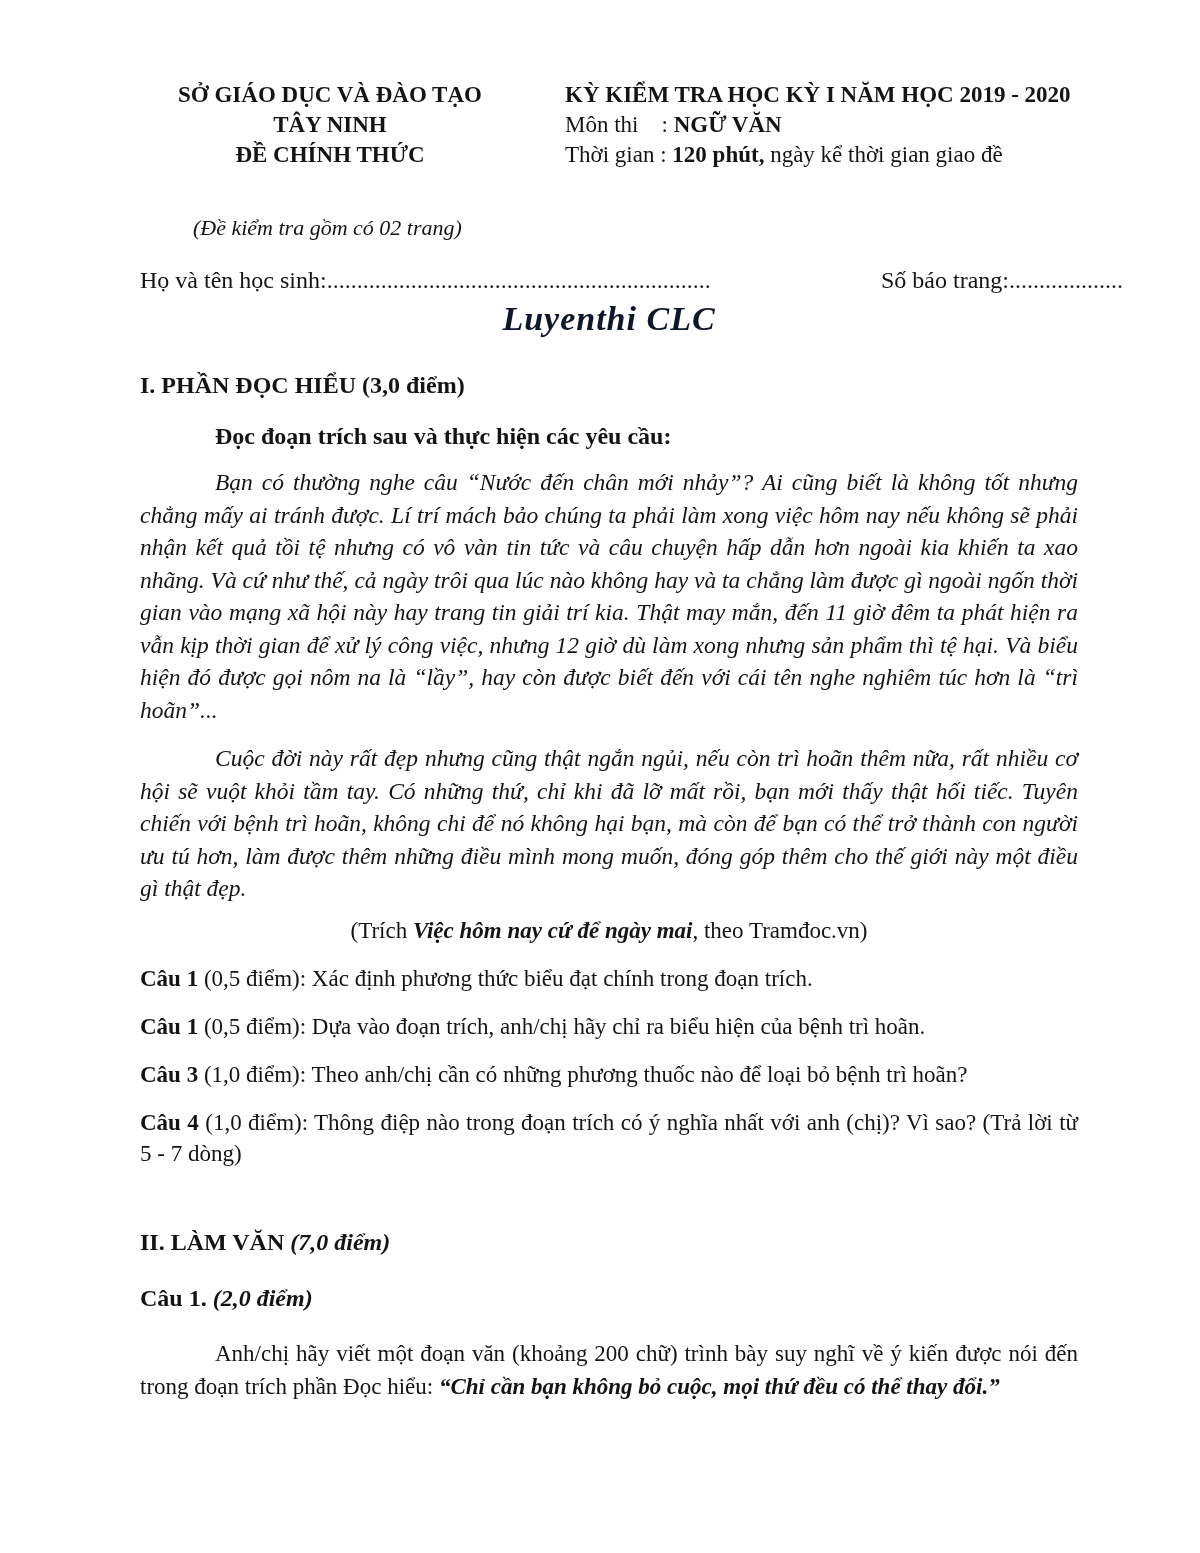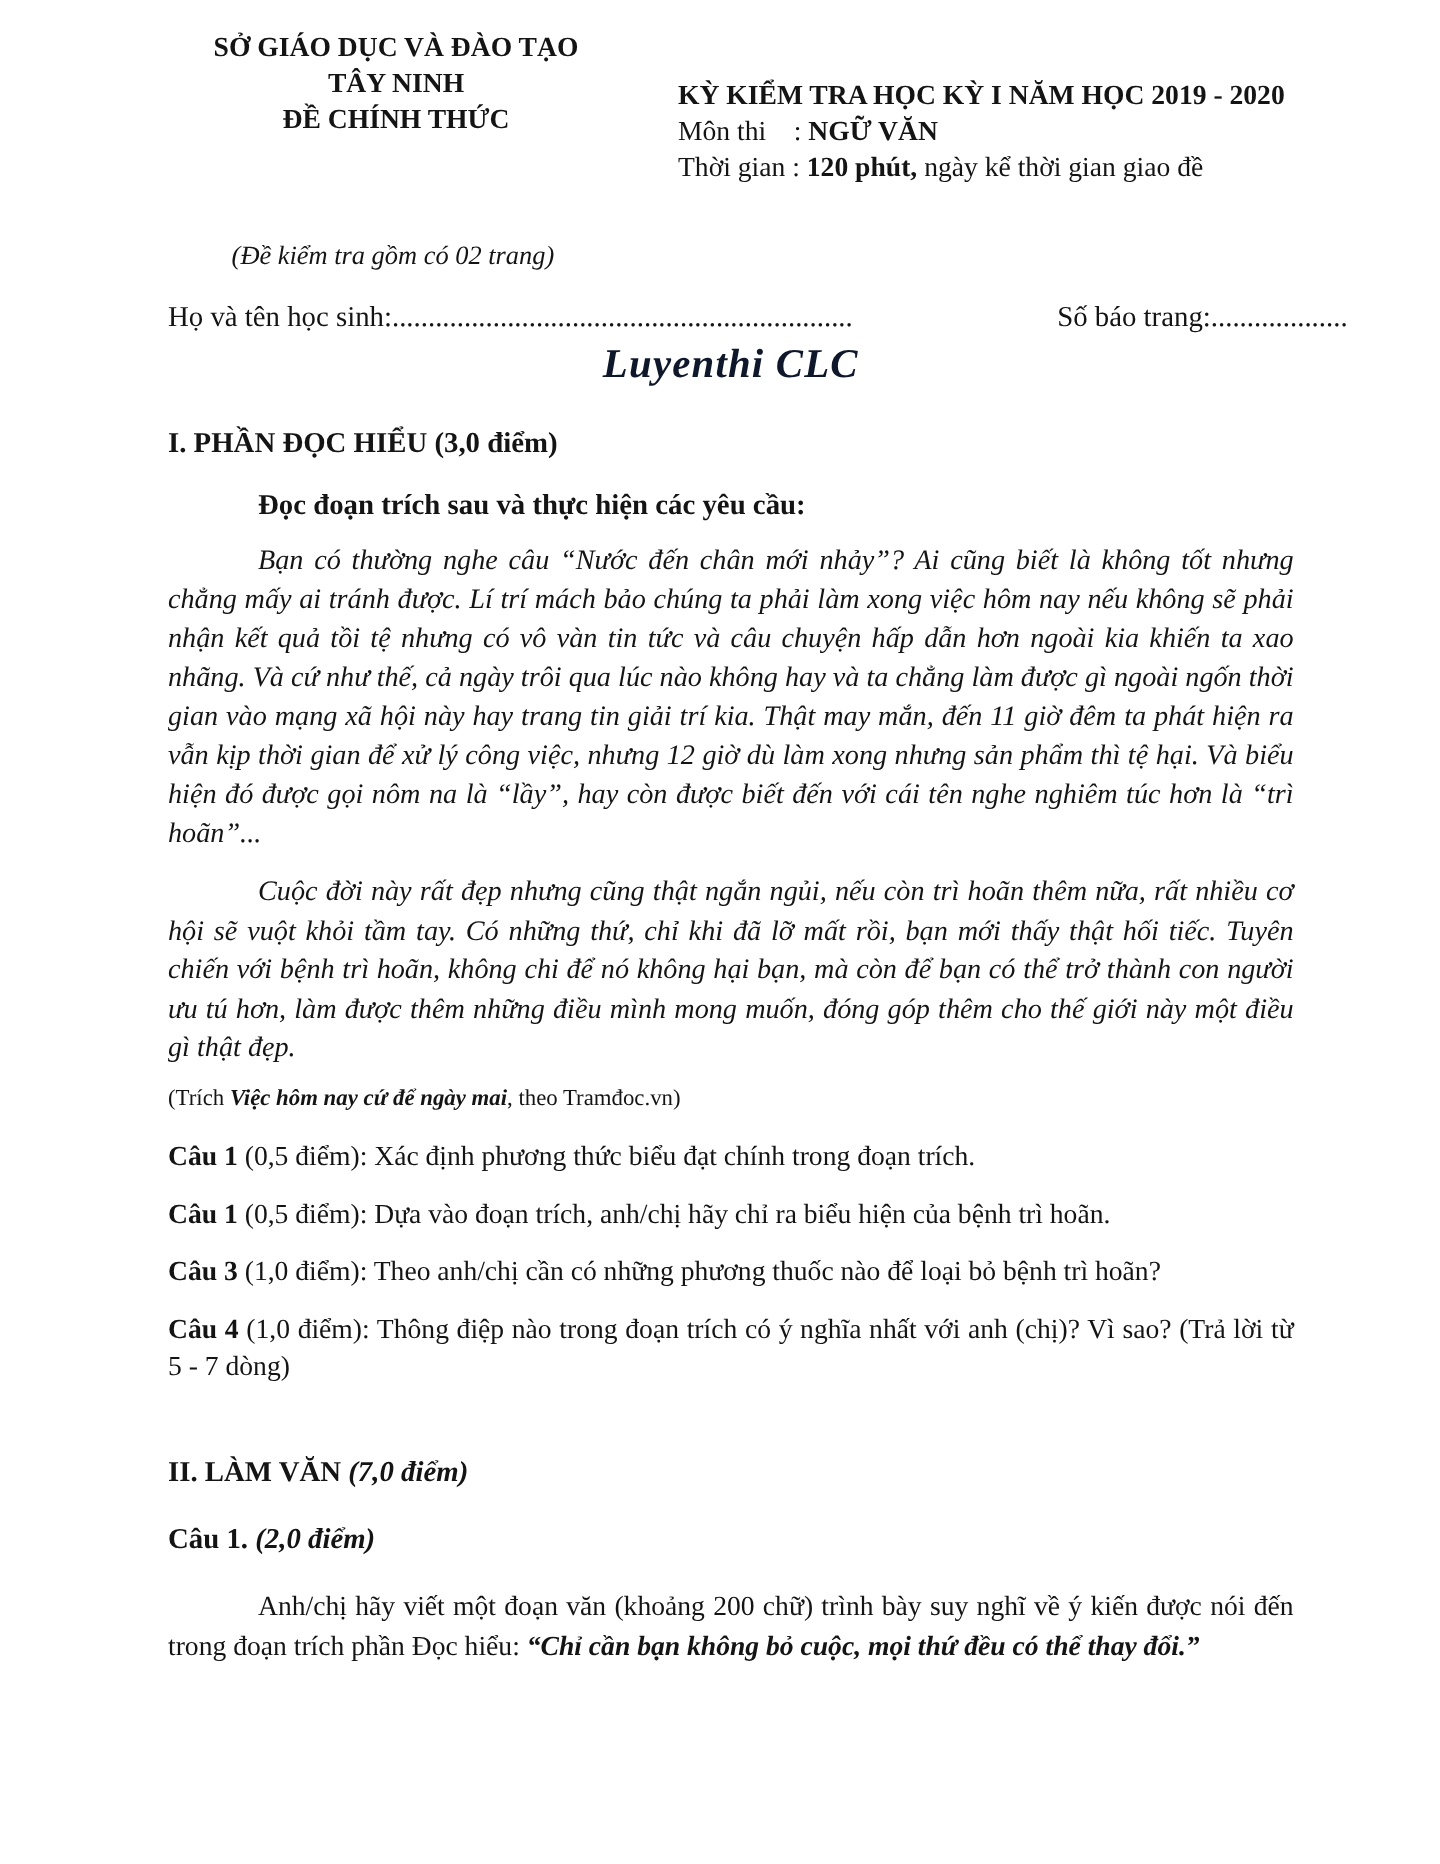--- a/index.html
+++ b/index.html
@@ -8,41 +8,40 @@
     height: 1553px;
     background: #ffffff;
     color: #141414;
     font-family: "Liberation Serif", "DejaVu Serif", serif;
     overflow: hidden;
   }
   .page {
     box-sizing: border-box;
     width: 1200px;
     height: 1553px;
-    padding: 25px 122px 0 140px;
+    padding: 80px 122px 0 140px;
   }
   .pre { white-space: pre-wrap; }
   .bold { font-weight: bold; }
   .italic { font-style: italic; }
 
   
   .header { display: flex; }
   .header-left {
     width: 380px;
     text-align: center;
     font-weight: bold;
     font-size: 23px;
     line-height: 30px;
   }
   .header-right {
     flex: 1;
     margin-left: 45px;
     font-size: 23px;
     line-height: 30px;
-    margin-top: 40px;
   }
   .hr-title { font-weight: bold; }
 
   
   .note {
     margin-top: 45px;
     margin-left: 53px;
     font-style: italic;
     font-size: 22px;
   }
@@ -86,22 +85,22 @@
     margin: 16px 0 0 0;
     font-size: 23.5px;
     font-style: italic;
     line-height: 32.5px;
     text-align: justify;
     text-indent: 75px;
   }
   .excerpt.short { text-align: left; margin-top: 20px; }
   .attribution {
     margin-top: 11px;
-    font-size: 19px;
-    text-align: left;
+    font-size: 23px;
+    text-align: center;
     line-height: 30px;
   }
   .question {
     margin: 17px 0 0 0;
     font-size: 23px;
     line-height: 31px;
     text-align: justify;
   }
 
   

